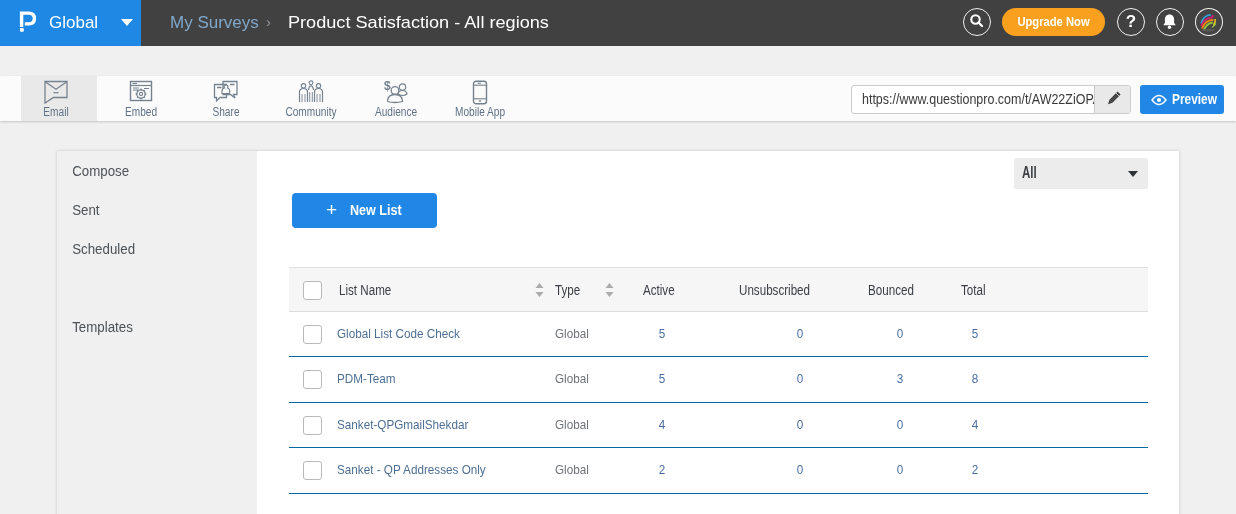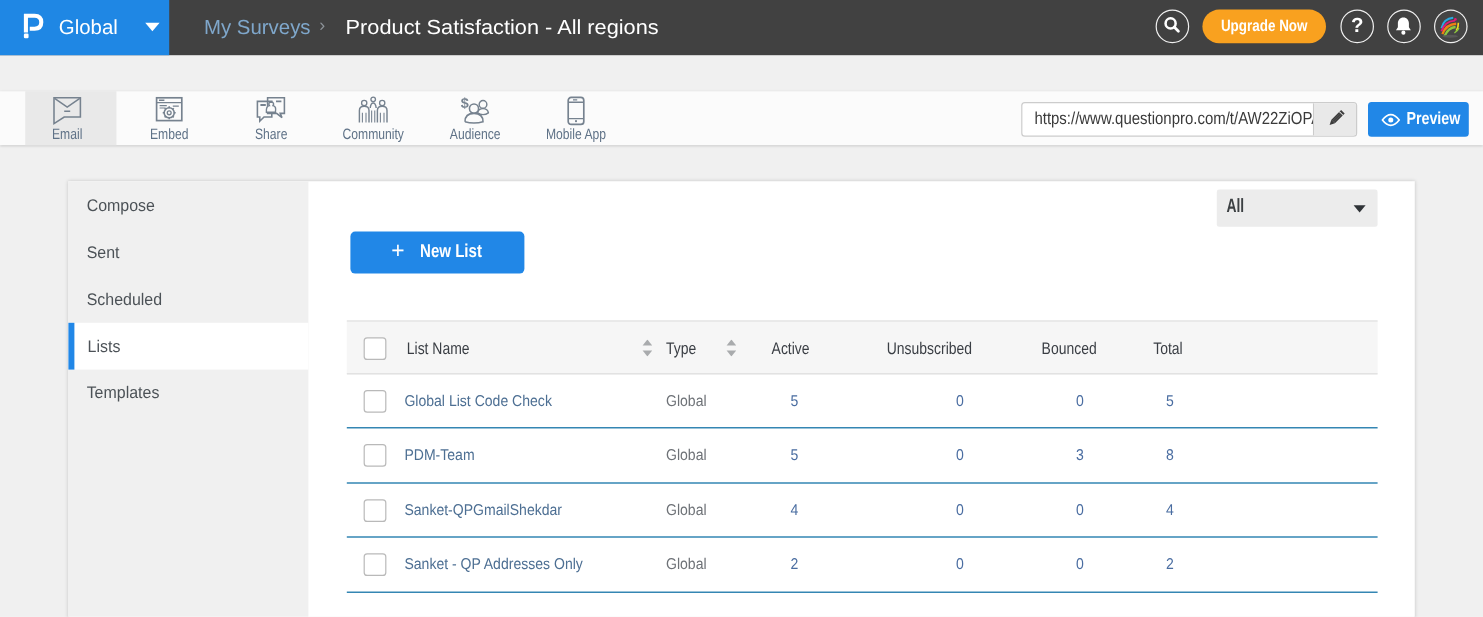--- a/index.html
+++ b/index.html
@@ -222,21 +222,20 @@
       </svg>
       <div class="ptext">Preview</div>
     </div>
   </div>
 
   <div class="card">
     <div class="sidebar">
       <div class="sitem" style="top:1px;">Compose</div>
       <div class="sitem" style="top:40px;">Sent</div>
       <div class="sitem" style="top:79px;">Scheduled</div>
-      <div class="sitem active" style="top:118px;"><i>Lists</i></div>
       <div class="sitem" style="top:157px;">Templates</div>
     </div>
 
     <div class="alldrop">
       <div class="atext">All</div>
       <div class="acaret"></div>
     </div>
 
     <div class="newlist">
         <span class="plus">+</span>

